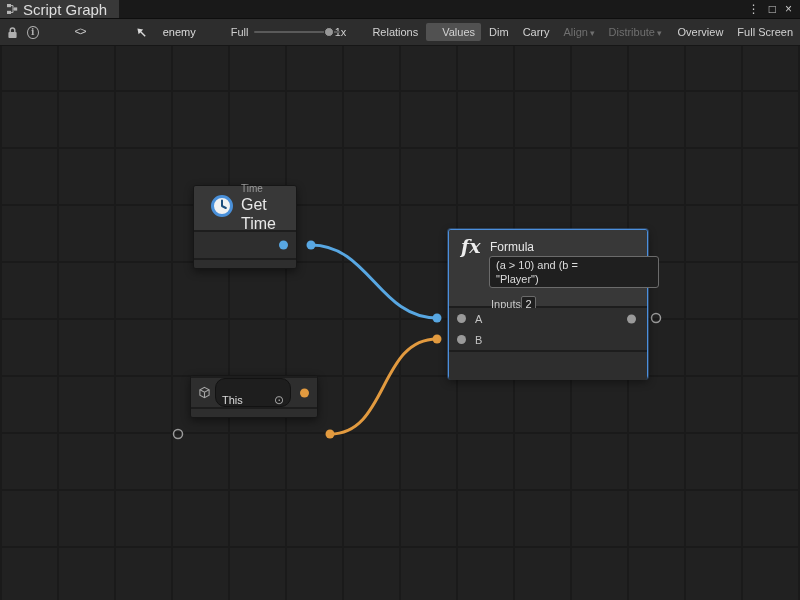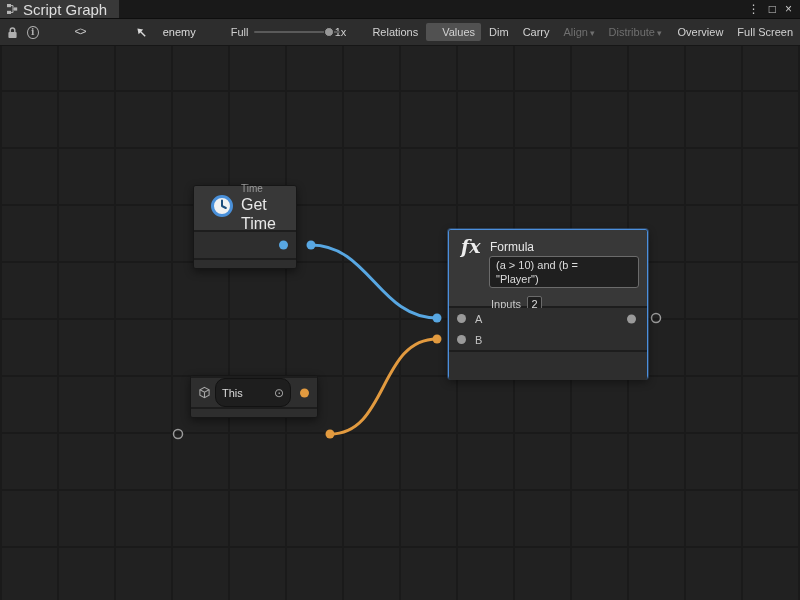--- a/index.html
+++ b/index.html
@@ -83,44 +83,44 @@
   .node-gettime .node-header { height: 44px; }
   .node-gettime .node-body { position: relative; height: 26px; background: #2e2e2e; }
   .node-gettime .node-footer { height: 8px; background: #2e2e2e; border-radius: 0 0 2px 2px; }
 
   
   .node-formula { left: 448px; top: 183px; width: 200px; height: 150px; }
   .formula-header { position: relative; height: 76px; background: #383838; border-radius: 2px 2px 0 0; }
   .fx-glyph { position: absolute; left: 12px; top: 5px; font-family: "DejaVu Serif", serif; font-style: italic; font-weight: bold; font-size: 19px; color: #ededed; }
   .formula-title { position: absolute; left: 41px; top: 10px; font-size: 12px; color: #e8e8e8; }
   .formula-field {
-    position: absolute; left: 40px; top: 26px; width: 150px; height: 32px;
+    position: absolute; left: 40px; top: 26px; width: 170px; height: 32px;
     background: #1f1f1f; border: 1px solid #6b6b6b; border-radius: 3px;
     padding: 2px 6px; font-size: 11px; color: #dcdcdc; line-height: 1.25; overflow: hidden;
   }
-  .formula-inputs { position: absolute; left: 42px; top: 66px; display: flex; align-items: center; gap: 6px; }
+  .formula-inputs { position: absolute; left: 42px; top: 66px; display: flex; align-items: center; gap: 0; }
   .inputs-label { font-size: 11px; color: #c8c8c8; }
   .inputs-count {
     min-width: 15px; height: 15px; background: #1f1f1f; border: 1px solid #6b6b6b;
     border-radius: 2px; font-size: 11px; color: #dcdcdc;
     display: inline-flex; align-items: center; justify-content: center; padding: 0 3px;
   }
   .formula-ports { position: relative; height: 42px; background: #2e2e2e; }
   .port-row { position: absolute; left: 0; width: 100%; height: 21px; display: flex; align-items: center; padding-left: 8px; gap: 9px; }
   .port-row .inline-dot { width: 9px; height: 9px; border-radius: 50%; flex: 0 0 auto; }
   .port-label { font-size: 11px; color: #c4c4c4; }
   .formula-footer { height: 28px; background: #2e2e2e; border-radius: 0 0 2px 2px; }
 
   
   .node-getname { left: 190px; top: 329px; width: 128px; }
   .node-getname .node-header { height: 42px; }
   .node-getname .node-body { position: relative; height: 29px; background: #2e2e2e; display: flex; align-items: center; padding: 0 26px 0 7px; gap: 4px; }
   .object-field {
     flex: 1; height: 29px; background: #1e1e1e; border: 1px solid #121212; border-radius: 10px;
-    display: flex; align-items: center; padding: 0 6px; font-size: 11px; color: #dcdcdc;
+    display: flex; align-items: flex-end; padding: 0 6px; font-size: 11px; color: #dcdcdc;
   }
   .object-field .target { margin-left: auto; color: #a8a8a8; font-size: 12px; line-height: 1; }
   .node-getname .node-footer { height: 8px; background: #2e2e2e; border-radius: 0 0 2px 2px; }
 </style>
 </head>
 <body>
 
 <div class="titlebar">
   <div class="tab">
     <span class="tb-icon">

